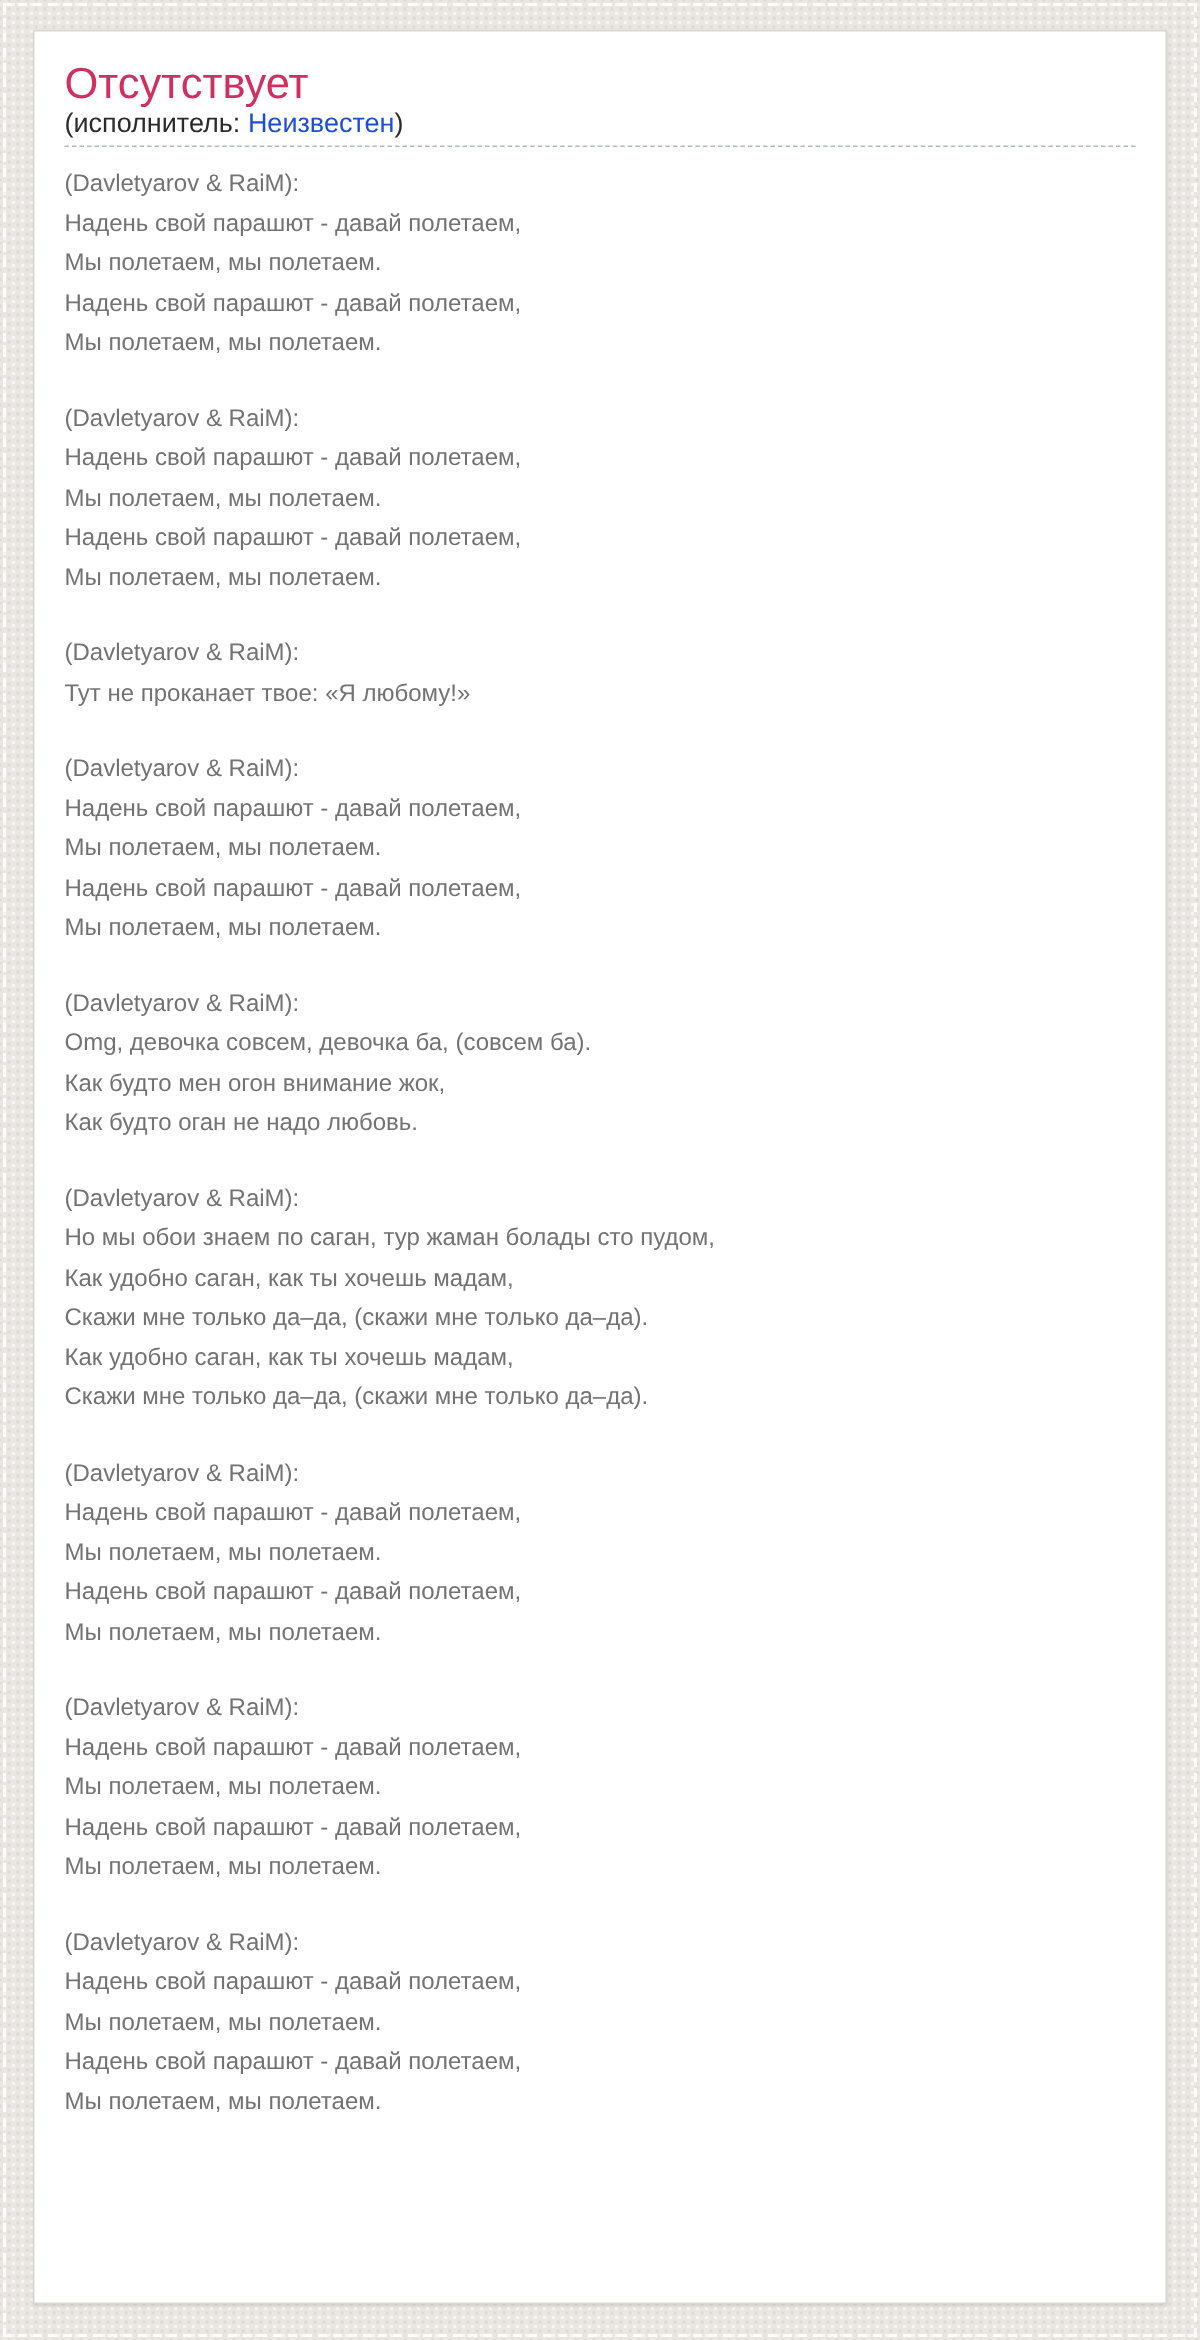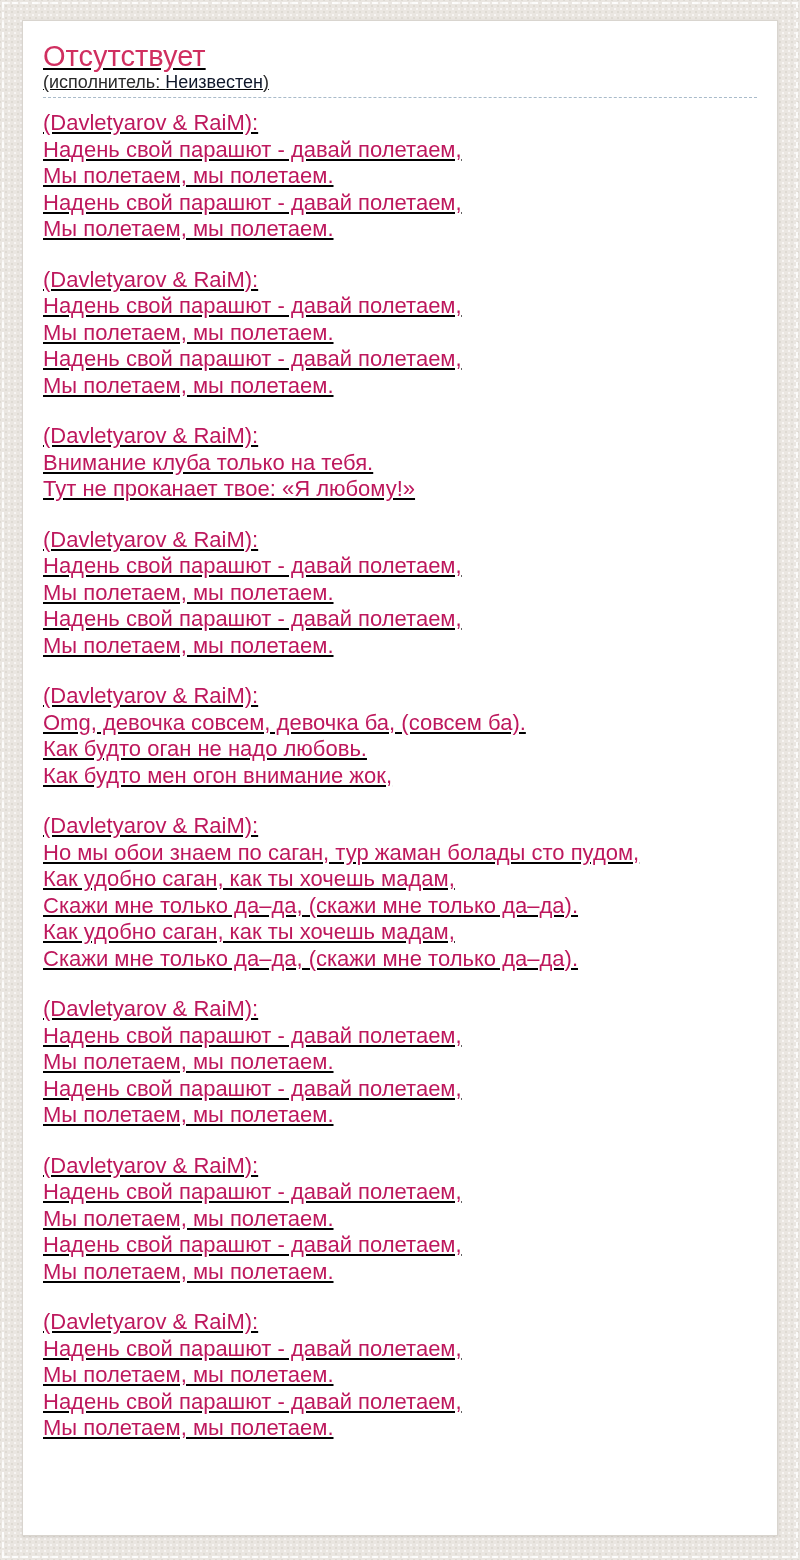--- a/index.html
+++ b/index.html
@@ -29,47 +29,46 @@
   .card {
     position: absolute;
     left: 22px;
     top: 20px;
     width: 756px;
     height: 1516px;
     background: #ffffff;
     border: 1px solid #d9d5cf;
     box-shadow: 0 1px 3px rgba(0,0,0,0.10);
     padding: 20px 20px 0 20px;
-    text-decoration: underline;
   }
   h1.title {
     margin: 0;
     font-size: 29px;
     line-height: 30px;
     font-weight: 400;
     color: #d02f60;
   }
   .subtitle {
     margin: 0;
     font-size: 18px;
     line-height: 22px;
     color: #2b2b2b;
     padding-bottom: 4px;
     border-bottom: 1px dashed #a9bbca;
   }
   .subtitle a {
-    color: #0f172a;
+    color: #1d4ed8;
     text-decoration: none;
     cursor: pointer;
   }
   .lyrics {
     margin-top: 12px;
-    font-size: 22px;
+    font-size: 16px;
     line-height: 26.5px;
-    color: #be185d;
+    color: #737373;
   }
   .verse { margin: 0 0 24px 0; }
   .verse:last-child { margin-bottom: 0; }
   .line { white-space: pre-wrap; }
 </style>
 </head>
 <body>
 
 <div class="bg-frame"></div>
 
@@ -86,35 +85,34 @@
       </div>
       <div class="verse">
         <div class="line">(Davletyarov &amp; RaiM):</div>
         <div class="line">Надень свой парашют - давай полетаем,</div>
         <div class="line">Мы полетаем, мы полетаем.</div>
         <div class="line">Надень свой парашют - давай полетаем,</div>
         <div class="line">Мы полетаем, мы полетаем.</div>
       </div>
       <div class="verse">
         <div class="line">(Davletyarov &amp; RaiM):</div>
-        <div class="line">Внимание клуба только на тебя.</div>
         <div class="line">Тут не проканает твое: «Я любому!»</div>
       </div>
       <div class="verse">
         <div class="line">(Davletyarov &amp; RaiM):</div>
         <div class="line">Надень свой парашют - давай полетаем,</div>
         <div class="line">Мы полетаем, мы полетаем.</div>
         <div class="line">Надень свой парашют - давай полетаем,</div>
         <div class="line">Мы полетаем, мы полетаем.</div>
       </div>
       <div class="verse">
         <div class="line">(Davletyarov &amp; RaiM):</div>
         <div class="line">Omg, девочка совсем, девочка ба, (совсем ба).</div>
+        <div class="line">Как будто мен огон внимание жок,</div>
         <div class="line">Как будто оган не надо любовь.</div>
-        <div class="line">Как будто мен огон внимание жок,</div>
       </div>
       <div class="verse">
         <div class="line">(Davletyarov &amp; RaiM):</div>
         <div class="line">Но мы обои знаем по саган, тур жаман болады сто пудом,</div>
         <div class="line">Как удобно саган, как ты хочешь мадам,</div>
         <div class="line">Скажи мне только да–да, (скажи мне только да–да).</div>
         <div class="line">Как удобно саган, как ты хочешь мадам,</div>
         <div class="line">Скажи мне только да–да, (скажи мне только да–да).</div>
       </div>
       <div class="verse">

